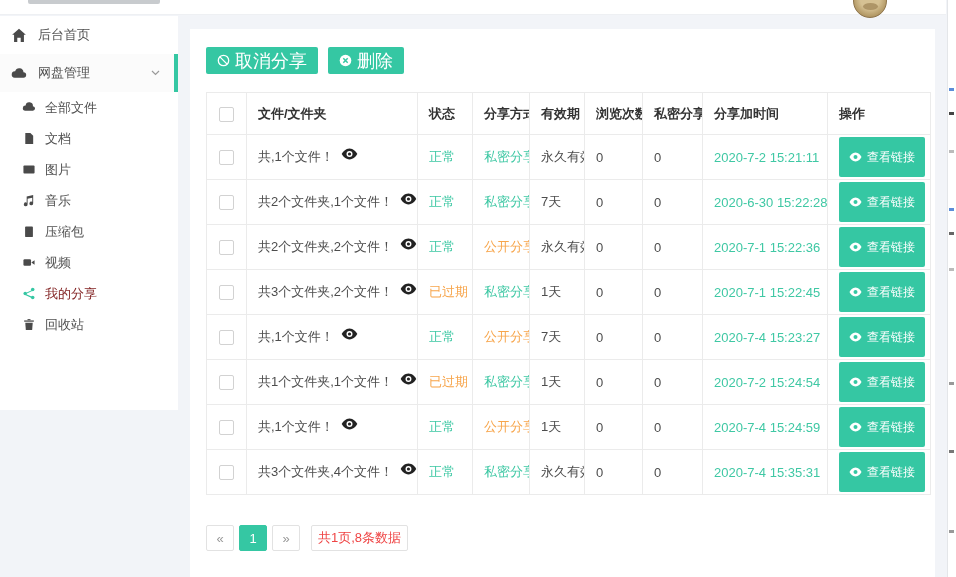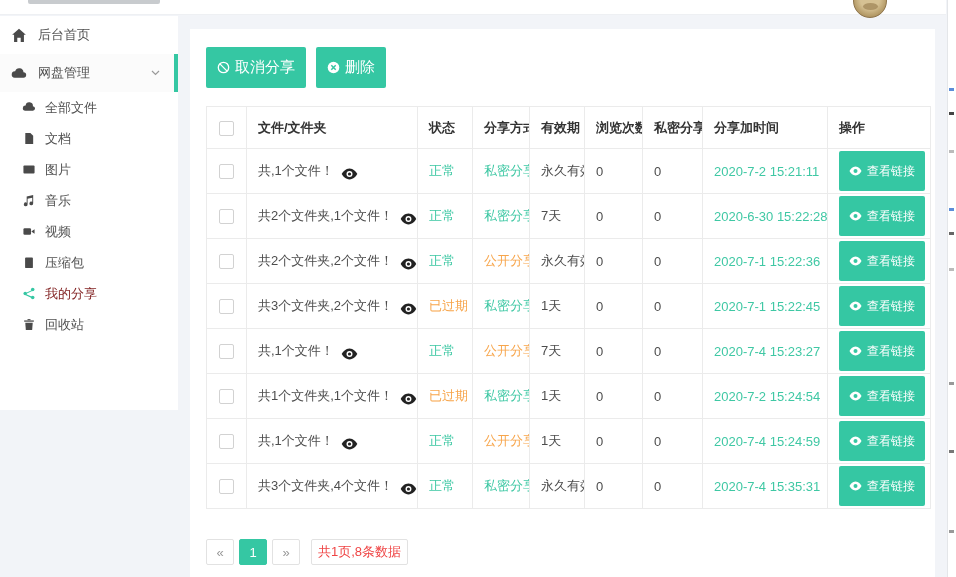--- a/index.html
+++ b/index.html
@@ -38,34 +38,34 @@
   svg.ic path, svg.ic rect, svg.ic circle { fill:#4a4a4a; }
   .side-item.active svg.ic path, .side-item.active svg.ic circle { fill:#35c7a3; }
 
   
   .content { position:absolute; left:178px; top:16px; right:10px; bottom:0;
     background:#f2f4f8; padding:13px 11px 0 12px; }
   .card { background:#fff; height:548px; padding:18px 16px 0 16px; }
 
   .toolbar { display:flex; gap:10px; margin-bottom:18px; }
   .btn { display:inline-flex; align-items:center; gap:5px; border:none; cursor:pointer;
-    background:#35c7a3; color:#fff; font-size:15px; height:41px; padding:0 11px;
+    background:#35c7a3; color:#fff; font-size:18px; height:27px; padding:0 11px;
     border-radius:2px; font-family:inherit; }
   .btn svg { flex:0 0 auto; }
 
   
   table { border-collapse:collapse; table-layout:fixed; width:724px;
     border:1px solid #ebebeb; }
   th, td { border:1px solid #ebebeb; font-size:13px; overflow:hidden; white-space:nowrap; }
   th { height:42px; text-align:left; padding-left:11px; color:#333; font-weight:bold; }
   td { height:45px; padding-left:11px; color:#4d4d4d; }
   th.ck, td.ck { padding-left:0; text-align:center; }
   .checkbox { display:inline-block; width:15px; height:15px; background:#fff;
     border:1px solid #d2d2d2; border-radius:2px; vertical-align:middle; cursor:pointer; }
-  .name-cell { display:flex; align-items:flex-end; gap:7px; }
+  .name-cell { display:flex; align-items:flex-start; gap:7px; }
   .c-teal { color:#3fc8a4; }
   .c-orange { color:#f7a54b; }
   .btn-view { height:40px; font-size:12px; padding:0 10px; }
 
   
   .pager { display:flex; align-items:center; margin-top:30px; gap:5px; }
   .page-box { min-width:28px; height:26px; display:inline-flex; align-items:center;
     justify-content:center; border:1px solid #e2e2e2; background:#fff; color:#999;
     font-size:13px; cursor:pointer; border-radius:2px; padding:0 6px; }
   .page-box.active { background:#35c7a3; border-color:#35c7a3; color:#fff; cursor:default; }
@@ -136,34 +136,34 @@
 
   <div class="side-item side-sub">
     <svg class="ic" viewBox="0 0 14 14">
         <path d="M11.5 1 L4.5 2.6 V9.4 A2 2 0 1 0 5.5 11 V5.1 L10.5 4 V8.4 A2 2 0 1 0 11.5 10 Z"></path>
       </svg>
     <span>音乐</span>
   </div>
 
   <div class="side-item side-sub">
     <svg class="ic" viewBox="0 0 14 14">
-        <rect x="1" y="3.6" width="8.2" height="6.8" rx="1.3"></rect>
-        <path d="M9.8 6.6 L13 4.6 V9.4 L9.8 7.4 Z"></path>
-      </svg>
-    <span>视频</span>
-  </div>
-
-  <div class="side-item side-sub">
-    <svg class="ic" viewBox="0 0 14 14">
         <rect x="2.8" y="1.5" width="8.4" height="11.5" rx="1"></rect>
         <rect x="6.1" y="2.6" width="1.8" height="2" fill="#fff"></rect>
         <circle cx="7" cy="8" r="1.5" fill="#fff"></circle>
         <circle cx="7" cy="8" r=".6"></circle>
       </svg>
     <span>压缩包</span>
+  </div>
+
+  <div class="side-item side-sub">
+    <svg class="ic" viewBox="0 0 14 14">
+        <rect x="1" y="3.6" width="8.2" height="6.8" rx="1.3"></rect>
+        <path d="M9.8 6.6 L13 4.6 V9.4 L9.8 7.4 Z"></path>
+      </svg>
+    <span>视频</span>
   </div>
 
   <div class="side-item side-sub active">
     <svg class="ic" viewBox="0 0 14 14">
         <circle cx="11" cy="2.6" r="1.9"></circle>
         <circle cx="2.9" cy="7" r="1.9"></circle>
         <circle cx="11" cy="11.4" r="1.9"></circle>
         <path d="M3.5 6.4 10.4 3.1 l.6 1 L4.1 7.4zM3.5 7.6 l7.5 3.3-.6 1.1-7.5-3.3z"></path>
       </svg>
     <span>我的分享</span>

